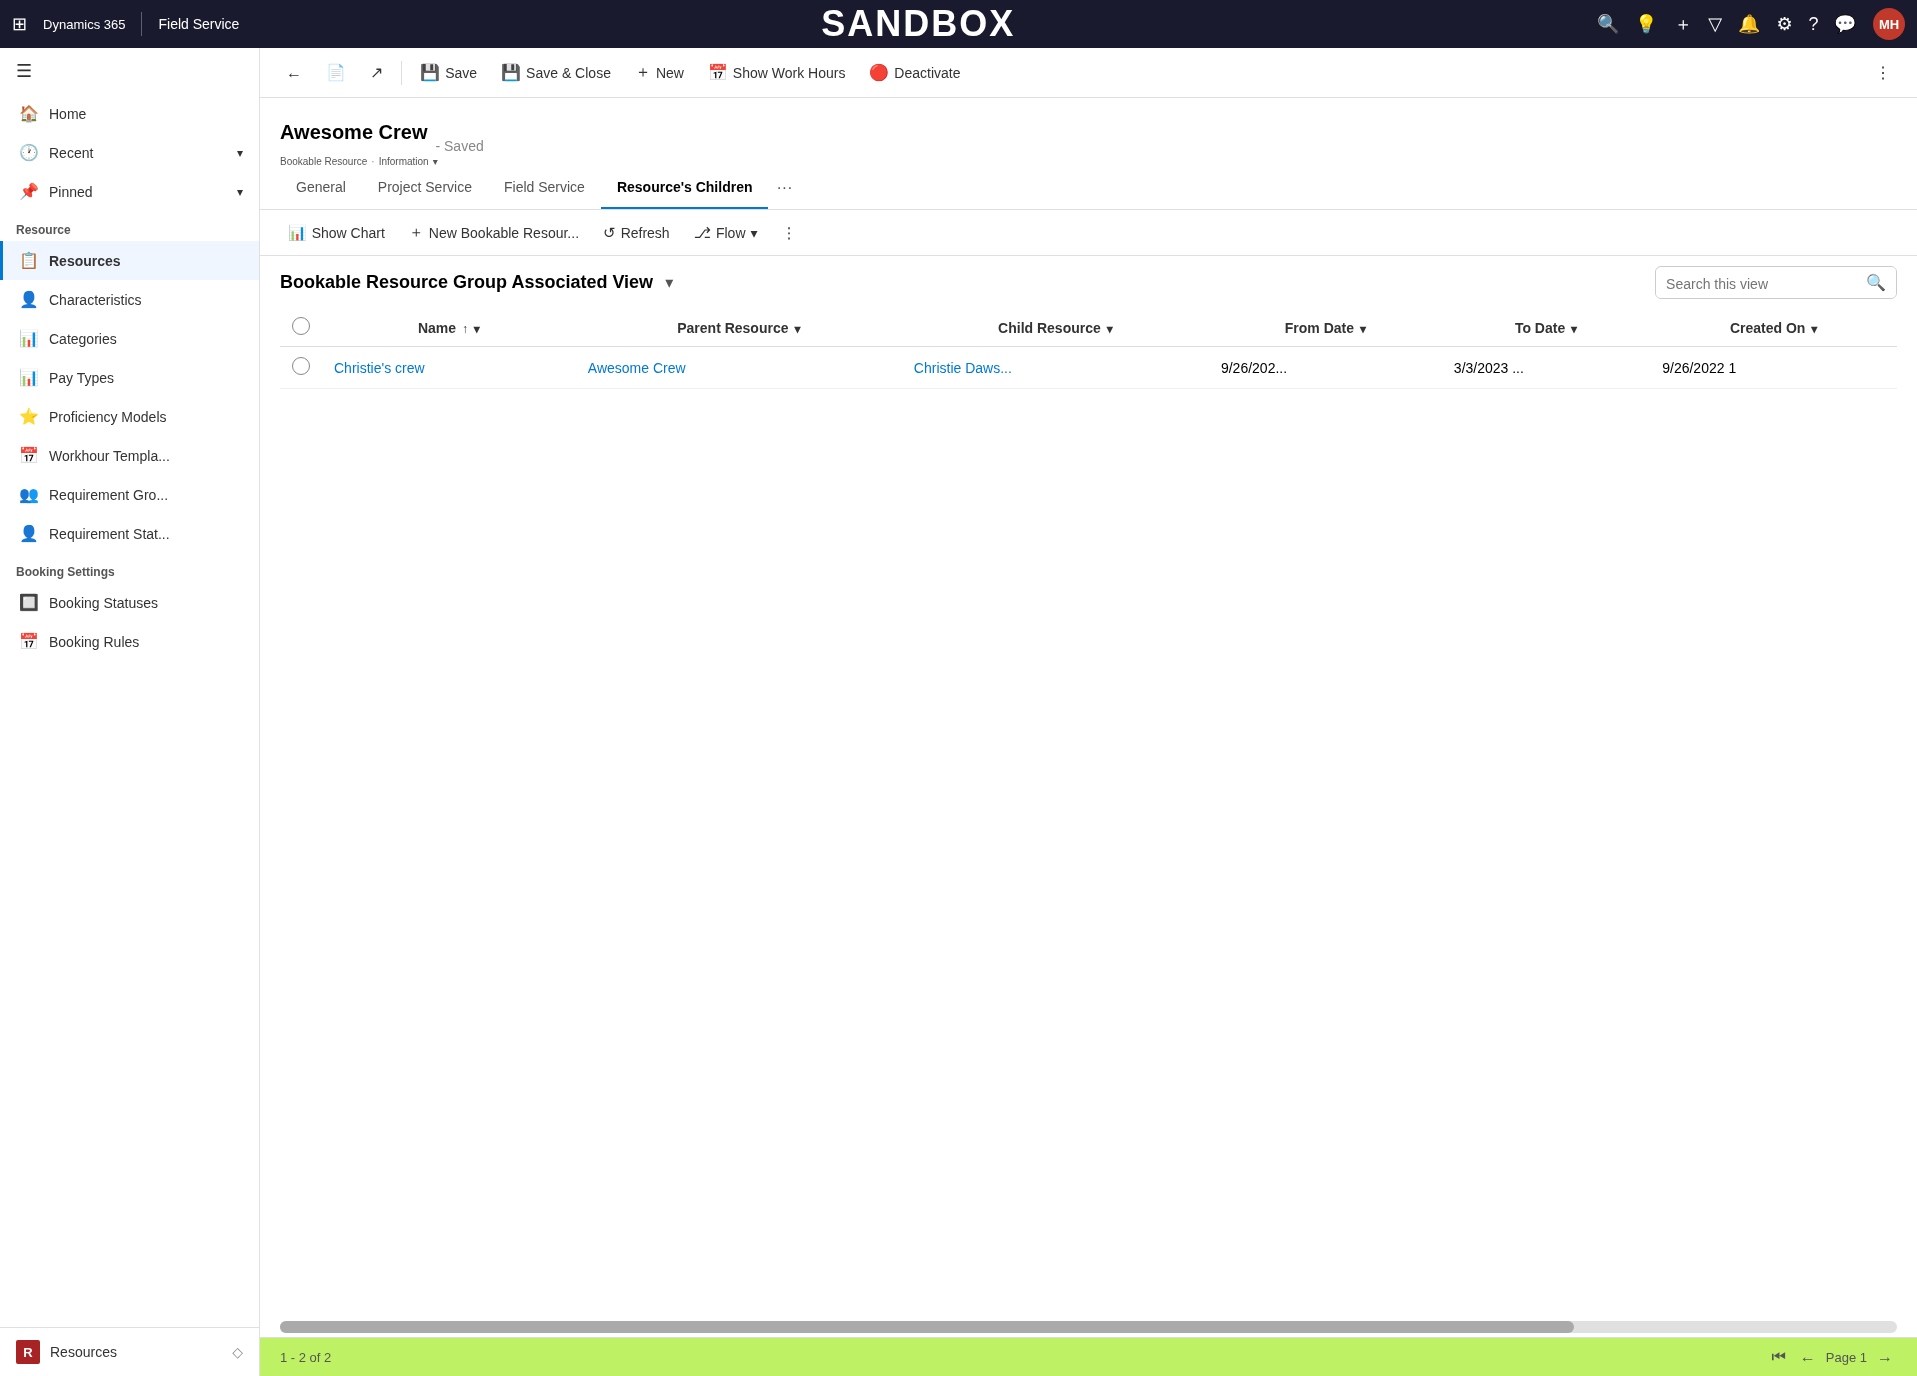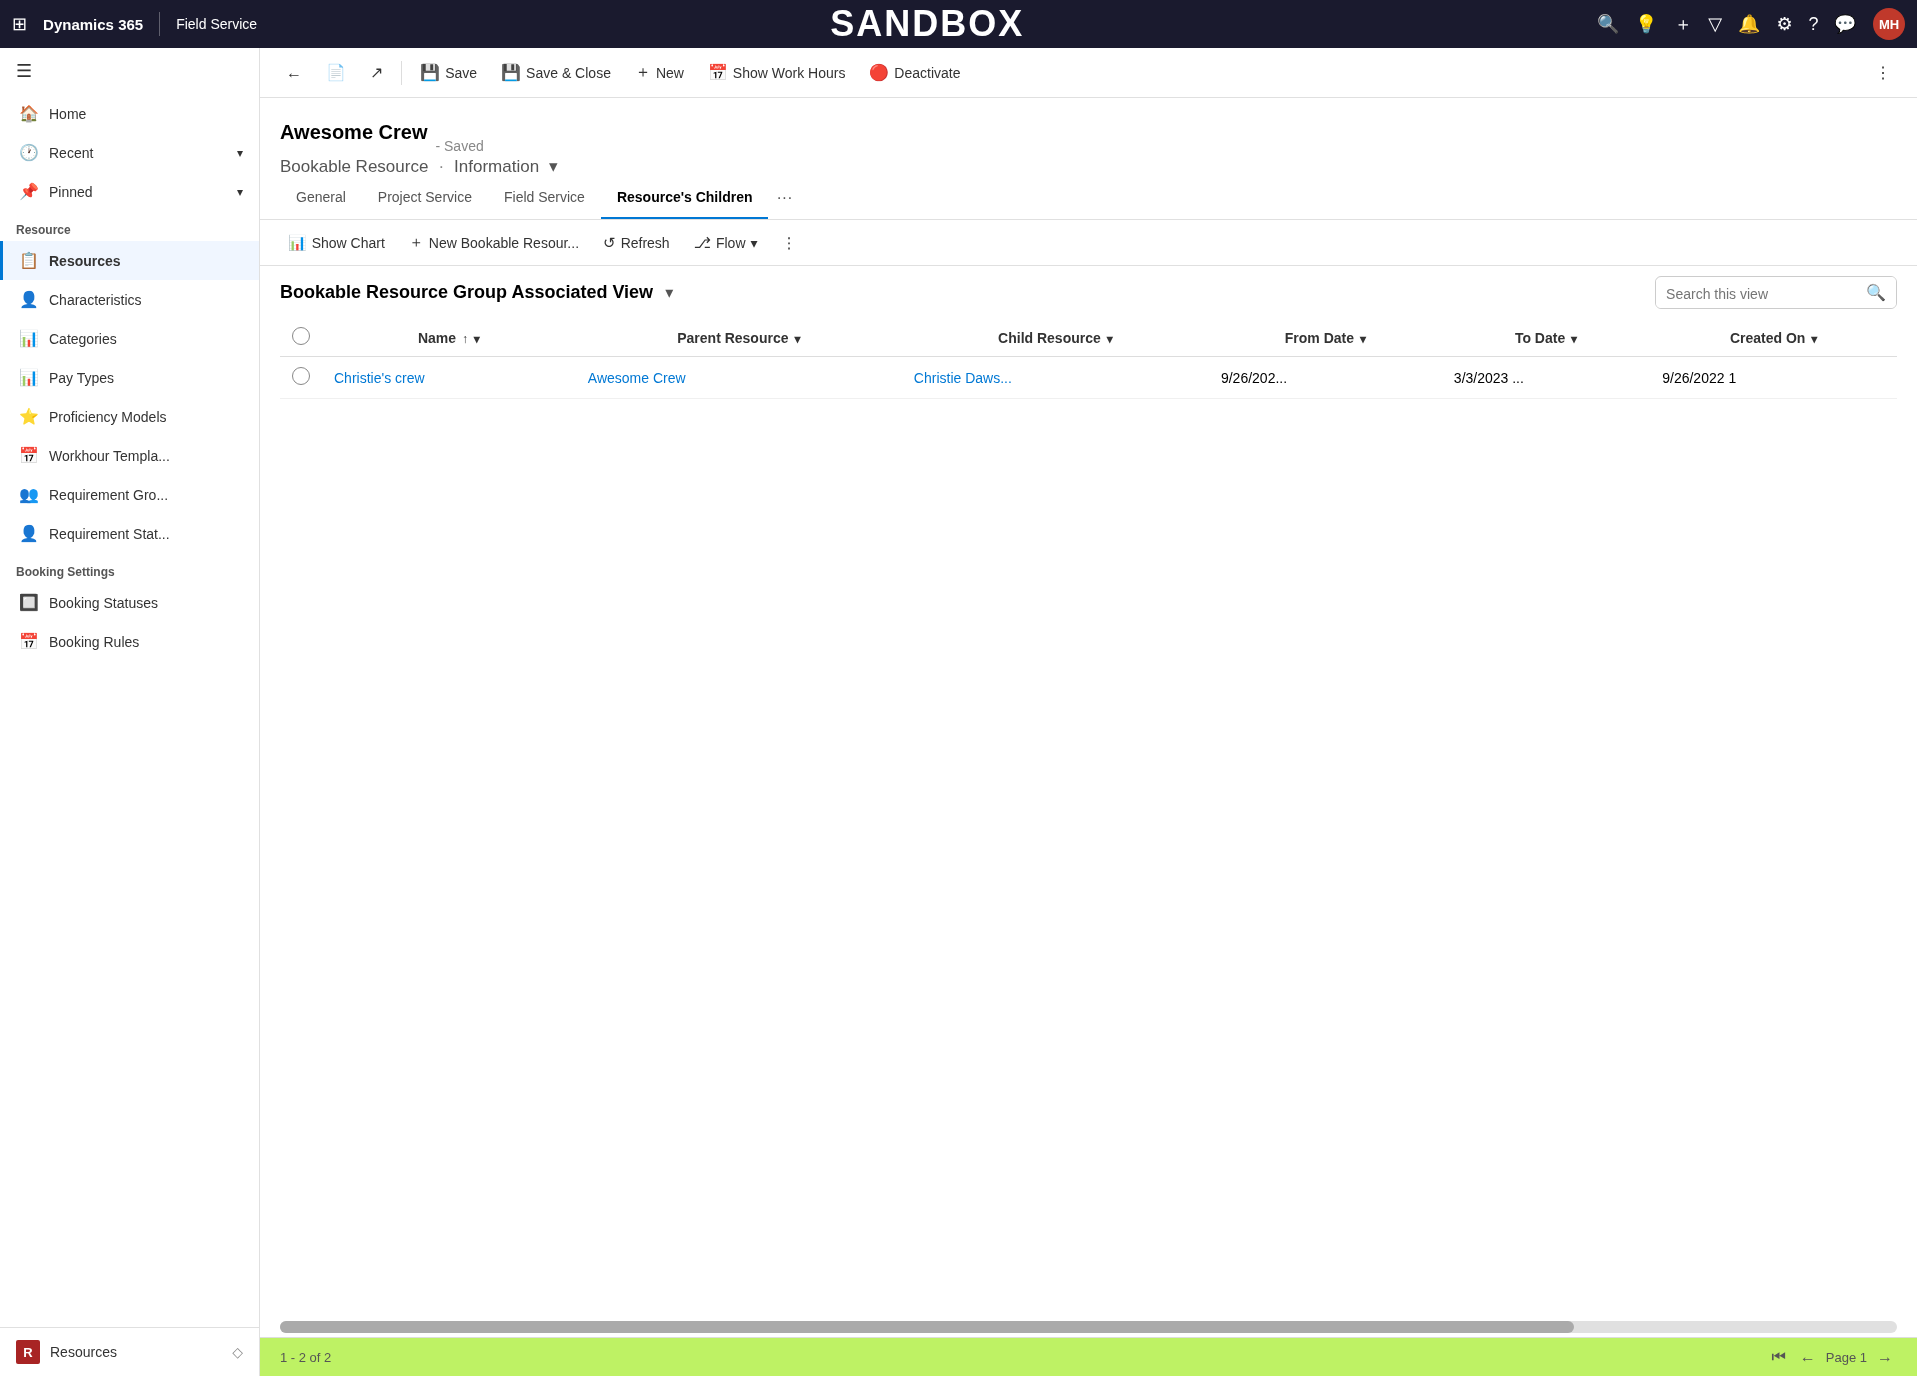--- a/index.html
+++ b/index.html
@@ -9,21 +9,21 @@
     .top-nav {
       display: flex;
       align-items: center;
       background: #1a1a2e;
       color: #fff;
       height: 48px;
       padding: 0 12px;
       gap: 8px;
     }
     .top-nav .waffle { font-size: 18px; margin-right: 8px; cursor: pointer; }
-    .top-nav .app-name { font-weight: 700; font-size: 15px; white-space: nowrap; }
+    .top-nav .app-name { font-weight: 400; font-size: 13px; white-space: nowrap; }
     .top-nav .divider { width: 1px; height: 24px; background: rgba(255,255,255,0.3); margin: 0 8px; }
     .top-nav .module-name { font-size: 14px; white-space: nowrap; }
     .top-nav .sandbox-title { flex: 1; text-align: center; font-size: 36px; font-weight: 700; letter-spacing: 2px; color: #fff; }
     .top-nav .nav-icons { display: flex; align-items: center; gap: 16px; }
     .top-nav .nav-icon { font-size: 18px; cursor: pointer; color: #fff; }
     .top-nav .avatar {
       width: 32px; height: 32px; border-radius: 50%; background: #c0392b;
       display: flex; align-items: center; justify-content: center;
       font-weight: 700; font-size: 13px; color: #fff; cursor: pointer;
     }
@@ -112,21 +112,21 @@
     }
     .toolbar-btn .btn-icon { font-size: 16px; }
     .toolbar-divider { width: 1px; height: 24px; background: #ddd; margin: 0 4px; }
     .toolbar-more { margin-left: auto; }
 
     
     .record-header { padding: 12px 20px 0; background: #fff; }
     .record-title { display: flex; align-items: center; gap: 8px; }
     .record-title h1 { font-size: 20px; font-weight: 600; color: #000; }
     .record-title .saved-badge { color: #888; font-size: 14px; margin-top: 28px; }
-    .record-subtitle { display: flex; align-items: center; gap: 10px; font-size: 17px; color: #555; margin-top: 2px; }
+    .record-subtitle { display: flex; align-items: center; gap: 4px; font-size: 10px; color: #555; margin-top: 2px; }
     .record-subtitle .dot { color: #888; }
 
     
     .tabs {
       display: flex;
       align-items: center;
       padding: 0 20px;
       border-bottom: 1px solid #e0e0e0;
       background: #fff;
       gap: 0;

